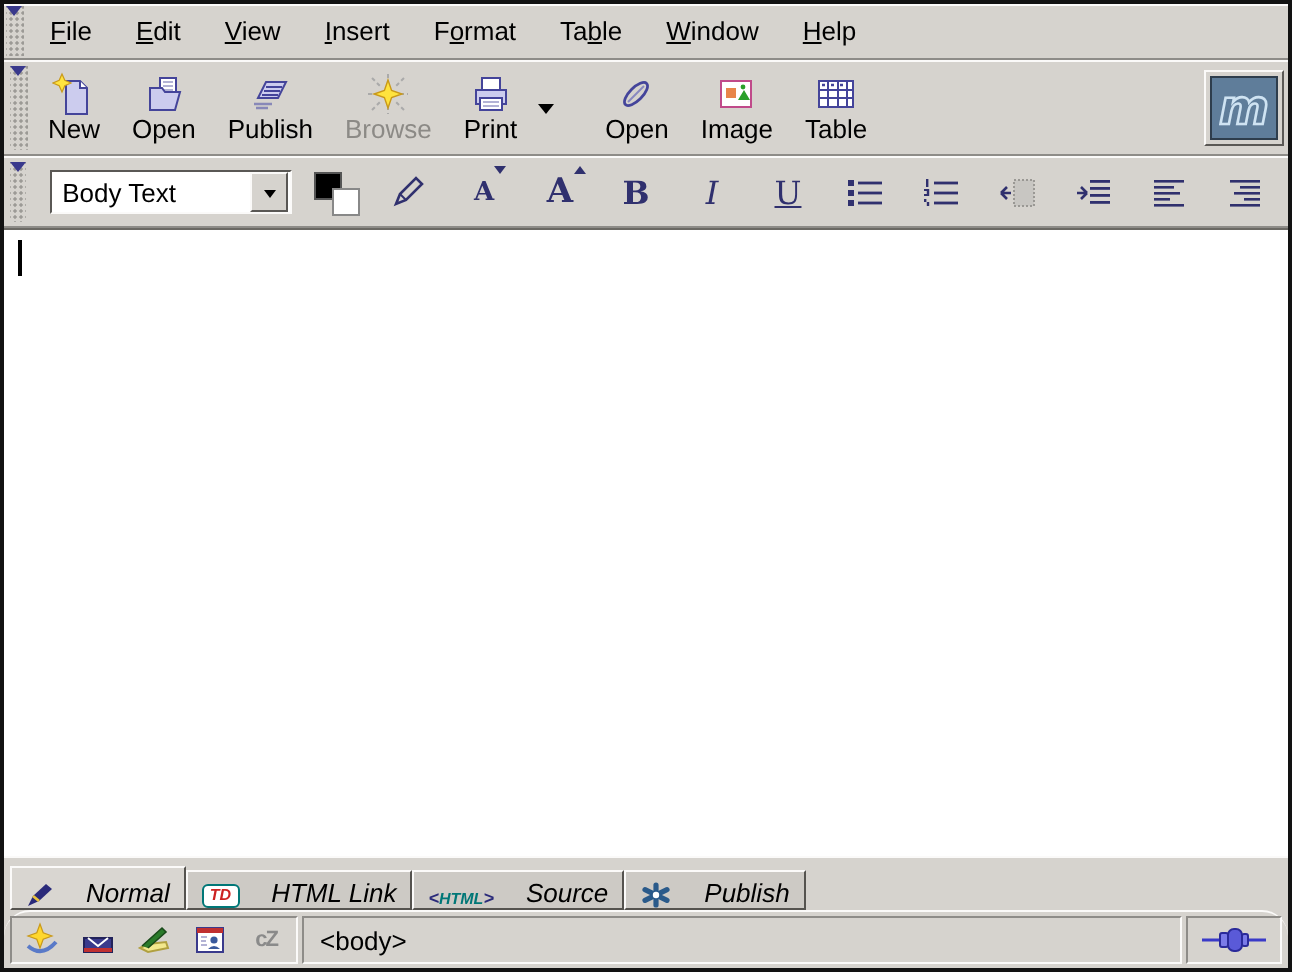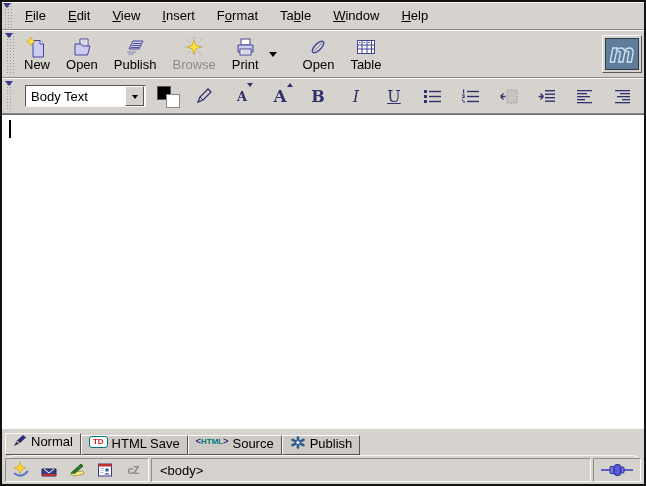--- a/index.html
+++ b/index.html
@@ -55,23 +55,23 @@
   .a-lg{font-family:"DejaVu Serif",serif;font-size:17px;font-weight:bold;color:#30306e;}
   .arr{position:absolute;width:0;height:0;border:3px solid transparent;}
   .arr-dn{border-top:4px solid #30306e;top:-4px;right:-6px;}
   .arr-up{border-bottom:4px solid #30306e;top:-6px;right:-6px;}
   
   .editor{flex:1;background:#fff;border-top:1px solid #6b6964;position:relative;cursor:text;}
   .caret{position:absolute;left:7px;top:5px;width:1.5px;height:18px;background:#000;}
   
   .tab-bar{height:24px;display:flex;align-items:flex-end;padding:2px 0 0 3px;
            border-top:1px solid #fbfaf9;background:#d6d3ce;}
-  .mode-tab{display:flex;align-items:flex-start;gap:4px;height:20px;padding:0 7px;font-size:13px;
+  .mode-tab{display:flex;align-items:flex-end;gap:16px;height:20px;padding:0 7px;font-size:13px;
             background:#cdcac5;border:1px solid;border-color:#fbfaf9 #55534f #55534f #fbfaf9;
-            cursor:pointer;box-sizing:border-box;}
+            cursor:pointer;box-sizing:border-box;font-style:italic;}
   .mode-tab.active{background:#d9d6d1;height:22px;}
   .td-badge{font-size:8px;font-weight:bold;color:#c22;background:#ffffff;border:1px solid #077;
             border-radius:3px;padding:0 3px;line-height:10px;}
   .src-ic{font-size:9px;font-weight:bold;color:#2a2a7a;white-space:nowrap;}
   .src-ic .mid{color:#077;font-size:8px;}
   
   .status-bar{height:29px;display:flex;align-items:stretch;gap:2px;padding:2px 3px;
               border-top:1px solid #fbfaf9;box-sizing:border-box;border-radius:13px;}
   .panel{border:1px solid;border-color:#8e8c88 #fbfaf9 #fbfaf9 #8e8c88;display:flex;align-items:center;}
   .component-bar{padding:0 6px;gap:10px;}
@@ -180,20 +180,31 @@
     <div class="tb-btn">
       <span class="ic">
         <svg width="22" height="22" viewBox="0 0 22 22">
           <ellipse cx="11" cy="11" rx="3.2" ry="7.5" transform="rotate(45 11 11)" fill="none" stroke="#44449a" stroke-width="1.4"></ellipse>
           <path d="M7 15l8-8" stroke="#8888c0" stroke-width="1"></path>
         </svg>
       </span>
       <span class="lbl">Open</span>
     </div>
 
+    <div class="tb-btn">
+      <span class="ic">
+        <svg width="22" height="22" viewBox="0 0 22 22">
+          <rect x="3.5" y="4.5" width="15" height="13" fill="#fff" stroke="#c04a8a"></rect>
+          <rect x="6" y="8" width="5" height="5" fill="#e8854a"></rect>
+          <path d="M12 14l3-5 3 5z" fill="#2aa02a"></path>
+          <circle cx="14.5" cy="7.5" r="1.2" fill="#2aa02a"></circle>
+        </svg>
+      </span>
+      <span class="lbl">Image</span>
+    </div>
 
     <div class="tb-btn">
       <span class="ic">
         <svg width="24" height="22" viewBox="0 0 24 22">
           <rect x="3.5" y="4.5" width="17" height="13" fill="#fff" stroke="#44449a"></rect>
           <path d="M3.5 9h17M3.5 13h17M8 4.5v13M13 4.5v13M17.5 4.5v13" stroke="#44449a" stroke-width="1"></path>
           <path d="M5 6.5h1.5M9.5 6.5h1.5M14 6.5h1.5" stroke="#44449a" stroke-width="1.2"></path>
         </svg>
       </span>
       <span class="lbl">Table</span>
@@ -342,21 +353,21 @@
       <span>
         <svg width="14" height="13" viewBox="0 0 14 13">
           <path d="M1 12l2.5-5L10 1l3 2.5-6.5 6z" fill="#2a2a7a"></path>
           <path d="M3.5 7l3 2.5" stroke="#e8c23e" stroke-width="1.4"></path>
         </svg>
       </span>
       <span>Normal</span>
     </div>
     <div class="mode-tab">
       <span class="td-badge">TD</span>
-      <span>HTML Save</span>
+      <span>HTML Link</span>
     </div>
     <div class="mode-tab">
       <span class="src-ic"><span>&lt;</span><span class="mid">HTML</span><span>&gt;</span></span>
       <span>Source</span>
     </div>
     <div class="mode-tab">
       <span>
         <svg width="16" height="13" viewBox="0 0 16 13">
           <g stroke="#2a5a8a" stroke-width="2.6" stroke-linecap="round">
             <line x1="8" y1="1.5" x2="8" y2="11.5"></line>

